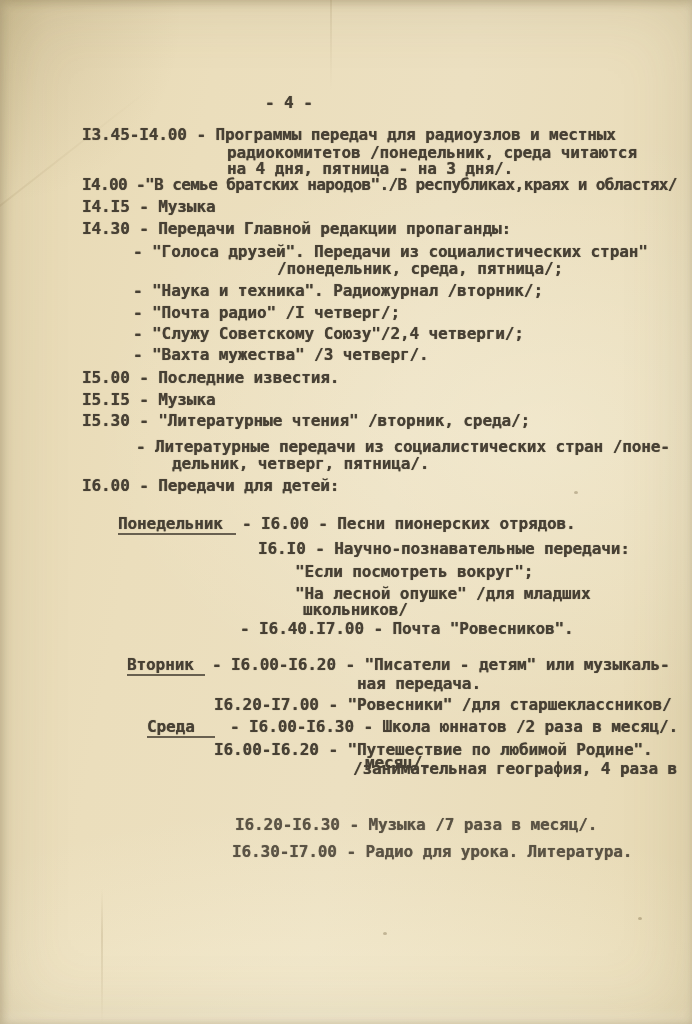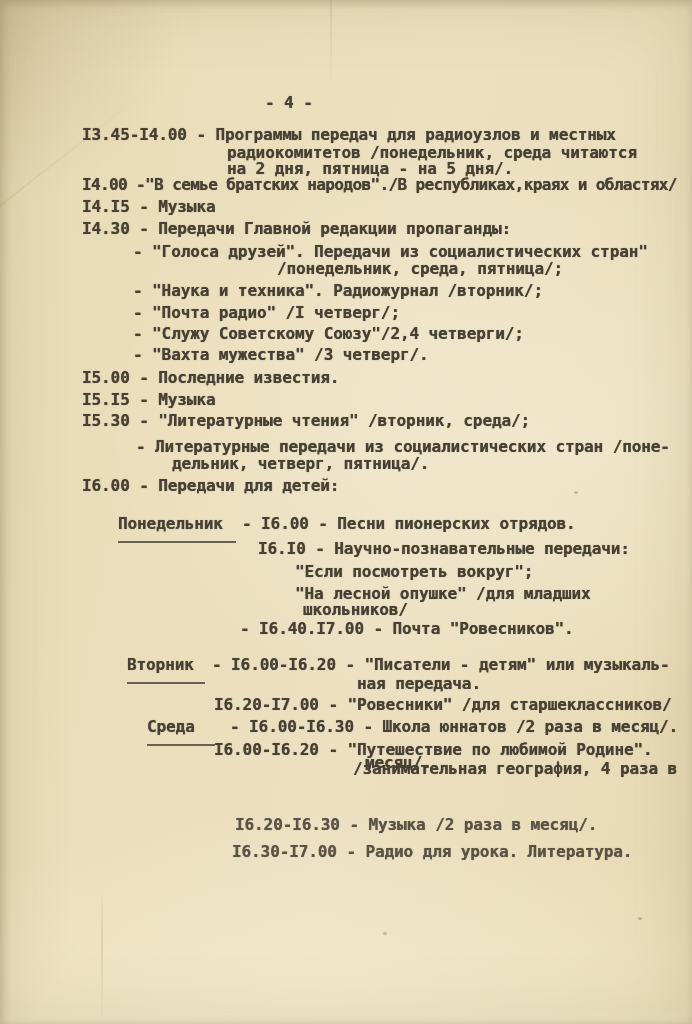--- a/index.html
+++ b/index.html
@@ -28,21 +28,21 @@
     line-height:16px;
     color:#474034;
     text-shadow:0 0 0.8px rgba(71,64,52,0.75), 0.4px 0.4px 0 rgba(71,64,52,0.25);
     letter-spacing:-0.1px;
   }
   .tight{letter-spacing:-0.62px;}
   .faded{opacity:0.88;}
   .day{
     display:inline-block;
     border-bottom:2px solid rgba(71,64,52,0.8);
-    padding-bottom:9px;
+    padding-bottom:1px;
   }
   .dw124{width:118px;margin-right:6px;}
   .dw85{width:78px;margin-right:7px;}
   .dw83{width:68px;margin-right:15px;margin-left:20px;}
   .overlay{position:absolute;pointer-events:none;}
   .crease-v1{left:101px;top:888px;width:2px;height:136px;
     background:linear-gradient(to bottom, rgba(140,118,74,0) 0%, rgba(140,118,74,0.18) 35%, rgba(140,118,74,0.10) 70%, rgba(140,118,74,0) 100%);}
   .crease-v2{left:330px;top:0;width:2px;height:90px;
     background:linear-gradient(to bottom, rgba(140,118,74,0.16), rgba(140,118,74,0));}
   .crease-d1{left:-30px;top:150px;width:200px;height:2px;
@@ -52,21 +52,21 @@
 </style>
 </head>
 <body>
 
 <div class="page">
 
   <div class="ln" style="left:265px;top:95px">- 4 -</div>
 
   <div class="ln" style="left:82px;top:127px">I3.45-I4.00 - Программы передач для радиоузлов и местных</div>
   <div class="ln" style="left:227px;top:145px">радиокомитетов /понедельник, среда читаются</div>
-  <div class="ln" style="left:227px;top:161px">на 2 дня, пятница - на 5 дня/.</div>
+  <div class="ln" style="left:227px;top:161px">на 4 дня, пятница - на 3 дня/.</div>
   <div class="ln tight" style="left:82px;top:177px">I4.00 -"В семье братских народов"./В республиках,краях и областях/</div>
   <div class="ln" style="left:82px;top:199px">I4.I5 - Музыка</div>
   <div class="ln" style="left:82px;top:221px">I4.30 - Передачи Главной редакции пропаганды:</div>
   <div class="ln" style="left:133px;top:244px">- "Голоса друзей". Передачи из социалистических стран"</div>
   <div class="ln" style="left:277px;top:261px">/понедельник, среда, пятница/;</div>
   <div class="ln" style="left:133px;top:283px">- "Наука и техника". Радиожурнал /вторник/;</div>
   <div class="ln" style="left:133px;top:305px">- "Почта радио" /I четверг/;</div>
   <div class="ln" style="left:133px;top:326px">- "Служу Советскому Союзу"/2,4 четверги/;</div>
   <div class="ln" style="left:133px;top:347px">- "Вахта мужества" /3 четверг/.</div>
   <div class="ln" style="left:82px;top:370px">I5.00 - Последние известия.</div>
@@ -85,21 +85,21 @@
 
   <div class="ln" style="left:127px;top:657px"><span class="day dw85">Вторник</span><span>- I6.00-I6.20 - "Писатели - детям" или музыкаль-</span></div>
   <div class="ln" style="left:357px;top:676px">ная передача.</div>
   <div class="ln" style="left:214px;top:697px">I6.20-I7.00 - "Ровесники" /для старшеклассников/</div>
 
   <div class="ln" style="left:127px;top:719px"><span class="day dw83">Среда</span><span>- I6.00-I6.30 - Школа юннатов /2 раза в месяц/.</span></div>
   <div class="ln" style="left:214px;top:742px">I6.00-I6.20 - "Путешествие по любимой Родине".</div>
   <div class="ln" style="left:353px;top:761px">/занимательная география, 4 раза в</div>
   <div class="ln" style="left:365px;top:755px">месяц/.</div>
 
-  <div class="ln faded" style="left:235px;top:817px">I6.20-I6.30 - Музыка /2 раза в месяц/.</div>
+  <div class="ln faded" style="left:235px;top:817px">I6.20-I6.30 - Музыка /7 раза в месяц/.</div>
   <div class="ln faded" style="left:232px;top:844px">I6.30-I7.00 - Радио для урока. Литература.</div>
 
   <div class="overlay crease-v1"></div>
   <div class="overlay crease-v2"></div>
   <div class="overlay crease-d1"></div>
   <div class="overlay speck" style="left:383px;top:932px"></div>
   <div class="overlay speck" style="left:638px;top:917px"></div>
   <div class="overlay speck" style="left:574px;top:491px"></div>
 </div>
 

